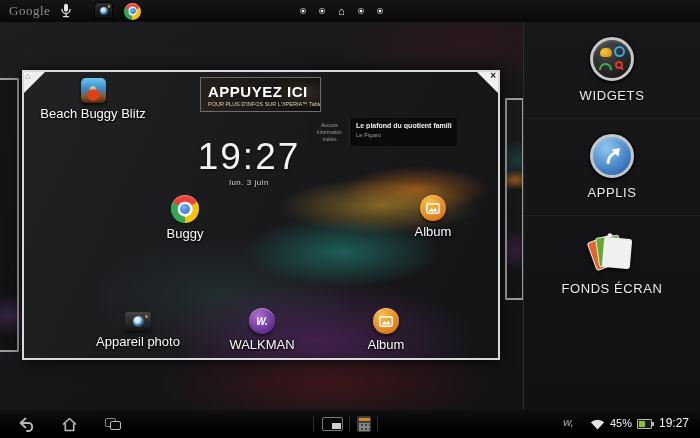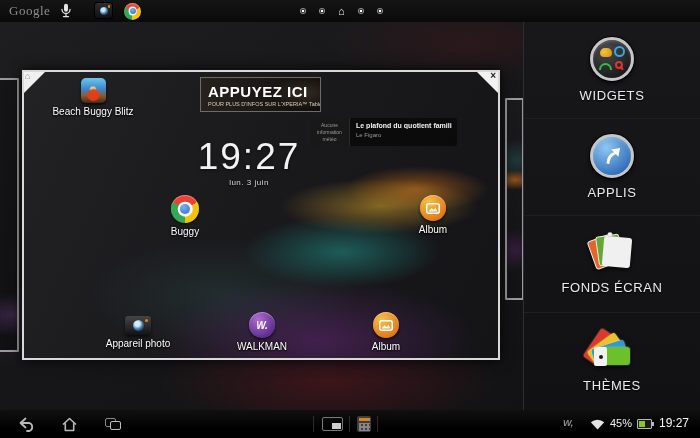--- a/index.html
+++ b/index.html
@@ -60,21 +60,21 @@
       radial-gradient(ellipse 190px 80px at 42% 78%, rgba(55,95,95,.28), transparent 70%),
       linear-gradient(115deg, #222225 0%, #1a1a1d 45%, #141417 100%); }
   .corner-tl { position:absolute; left:0; top:0; width:21px; height:21px; background:#f0f0f0;
     clip-path:polygon(0 0,100% 0,0 100%); z-index:6; }
   .corner-tl span { position:absolute; left:1px; top:-1px; font-size:9px; color:#777; }
   .corner-tr { position:absolute; right:0; top:0; width:21px; height:21px; background:#f0f0f0;
     clip-path:polygon(0 0,100% 0,100% 100%); z-index:6; cursor:pointer; }
   .corner-tr span { position:absolute; right:2px; top:-2px; font-size:10px; color:#222; font-weight:bold; }
 
   .app { position:absolute; width:56px; display:flex; flex-direction:column; align-items:center; gap:3px; cursor:pointer; }
-  .app-label { font-size:10px; color:#fff; text-shadow:0 1px 2px #000, 0 0 2px #000; white-space:nowrap; }
+  .app-label { font-size:13px; color:#fff; text-shadow:0 1px 2px #000, 0 0 2px #000; white-space:nowrap; }
   .circ { width:26px; height:26px; border-radius:50%; position:relative;
     box-shadow:0 2px 3px rgba(0,0,0,.6), inset 0 1px 1px rgba(255,255,255,.35); display:flex; align-items:center; justify-content:center; }
 
   .bbb-icon { width:25px; height:25px; border-radius:5px; box-shadow:0 2px 3px rgba(0,0,0,.7);
     background:
       radial-gradient(circle at 50% 68%, rgba(230,60,20,.95) 0 24%, transparent 32%),
       radial-gradient(circle at 48% 45%, rgba(250,220,130,.8) 0 12%, transparent 20%),
       linear-gradient(180deg, #6ec6f0 0%, #3a86c8 45%, #8a5a30 72%, #46280f 100%); }
 
   .walkman-circ { background:radial-gradient(circle at 35% 28%, #b06ad0, #5b2d8e 75%); }
@@ -300,30 +300,20 @@
       <div class="side-label">APPLIS</div>
     </div>
     <div class="side-item">
       <div class="stack-icon">
         <span class="fe-c1"></span>
         <span class="fe-c2"></span>
         <span class="fe-c3"><span class="fe-photo"></span></span>
       </div>
       <div class="side-label">FONDS ÉCRAN</div>
     </div>
-    <div class="side-item">
-      <div class="stack-icon">
-        <span class="th-card th-red"></span>
-        <span class="th-card th-yellow"></span>
-        <span class="th-card th-blue"></span>
-        <span class="th-card th-green"></span>
-        <span class="th-chip"></span>
-      </div>
-      <div class="side-label">THÈMES</div>
-    </div>
   </div>
 
   <div class="navbar">
     <div class="nav-btn" style="left:10px;">
       <svg class="glyph-svg" width="17" height="15" viewBox="0 0 17 15">
         <path d="M6.5 1.5 L1.5 6 L6.5 10.5 M2 6 H10.5 A4.3 4.3 0 0 1 10.5 14 H8" fill="none" stroke="#b8b8b8" stroke-width="1.8" stroke-linecap="round" stroke-linejoin="round"></path>
       </svg>
     </div>
     <div class="nav-btn" style="left:52px;">
       <svg class="glyph-svg" width="17" height="15" viewBox="0 0 17 15">

